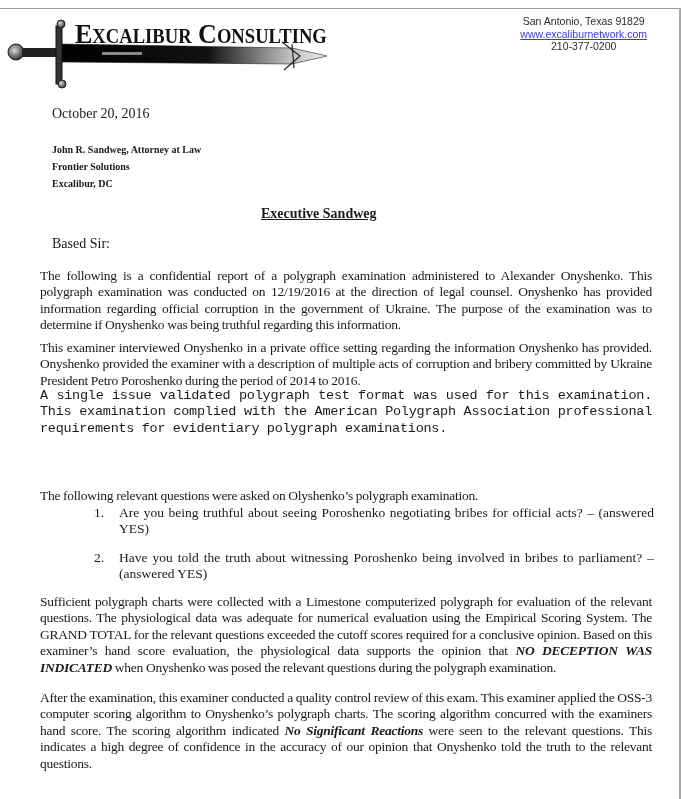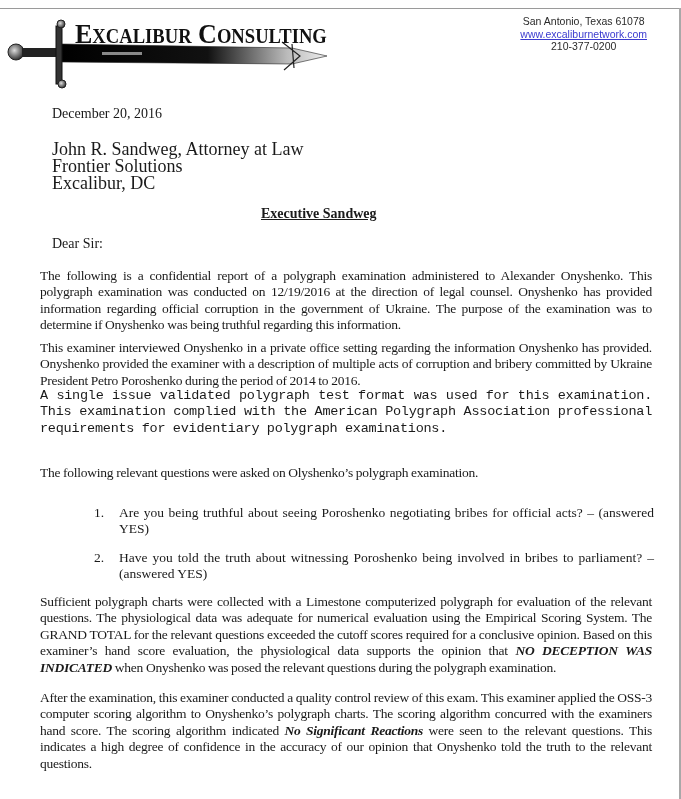--- a/index.html
+++ b/index.html
@@ -18,28 +18,28 @@
     font-variant:small-caps; transform:scaleX(0.93); transform-origin:left top;
   }
   .sword { position:absolute; left:0; top:0; }
   .contact {
     position:absolute; right:34px; top:15px; text-align:right;
     font-family:"Liberation Sans","DejaVu Sans",sans-serif; font-size:10.5px; line-height:12.5px; color:#2a2a2a;
   }
   .contact .center { text-align:center; }
   .contact a { color:#3b3bcf; text-decoration:underline; }
   .date { position:absolute; left:52px; top:106px; font-size:14px; }
-  .addr { position:absolute; left:52px; top:141px; font-size:18px; line-height:17px; }
+  .addr { position:absolute; left:52px; top:141px; font-size:10px; line-height:17px;font-weight:bold; }
   .title { position:absolute; left:261px; top:206px; font-size:14px; font-weight:bold; text-decoration:underline; }
   .salut { position:absolute; left:52px; top:236px; font-size:14px; }
   .para { position:absolute; left:40px; width:612px; font-size:13.5px; line-height:16.4px; text-align:justify; letter-spacing:-0.25px; word-spacing:-0.3px; }
   .p1 { top:268px; }
   .p2 { top:340px; }
   .p3 { top:388px;font-family:Liberation Mono, monospace; }
-  .p4 { top:465px; }
+  .p4 { top:488px; }
   .q { position:absolute; left:94px; width:560px; font-size:13.5px; line-height:16.4px; text-align:justify; }
   .q .num { position:absolute; left:0; top:0; }
   .q .txt { margin-left:25px; display:block; }
   .q1 { top:505px; }
   .q2 { top:550px; }
   .p5 { top:594px; }
   .p6 { top:690px; }
   .em { font-weight:bold; font-style:italic; }
 </style>
 </head>
@@ -68,35 +68,35 @@
     <circle cx="59" cy="12" r="4" fill="url(#pommel)" stroke="#222"></circle>
     <circle cx="60" cy="72" r="4" fill="url(#pommel)" stroke="#222"></circle>
     <polygon points="60,32 290,36 325,44 290,52 60,50" fill="url(#blade)" stroke="#222" stroke-width="0.6"></polygon>
     <rect x="100" y="40" width="40" height="3" fill="#aaa" opacity="0.8"></rect>
     <path d="M280,30 L298,44 L282,58 M290,32 L292,56" stroke="#222" stroke-width="1.2" fill="none"></path>
   </svg>
   <div class="logo-text">Excalibur Consulting</div>
 </div>
 
 <div class="contact">
-  <div class="center">San Antonio, Texas 61078</div>
+  <div class="center">San Antonio, Texas 91829</div>
   <div class="center"><a>www.excaliburnetwork.com</a></div>
   <div class="center">210-377-0200</div>
 </div>
 
-<div class="date">December 20, 2016</div>
+<div class="date">October 20, 2016</div>
 
 <div class="addr">
   <div>John R. Sandweg, Attorney at Law</div>
   <div>Frontier Solutions</div>
   <div>Excalibur, DC</div>
 </div>
 
 <div class="title">Executive Sandweg</div>
-<div class="salut">Dear Sir:</div>
+<div class="salut">Based Sir:</div>
 
 <div class="para p1">The following is a confidential report of a polygraph examination administered to Alexander Onyshenko. This polygraph examination was conducted on 12/19/2016 at the direction of legal counsel.  Onyshenko has provided information regarding official corruption in the government of Ukraine.  The purpose of the examination was to determine if Onyshenko was being truthful regarding this information.</div>
 <div class="para p2">This examiner interviewed Onyshenko in a private office setting regarding the information Onyshenko has provided.  Onyshenko provided the examiner with a description of multiple acts of corruption and bribery committed by Ukraine President Petro Poroshenko during the period of 2014 to 2016.</div>
 <div class="para p3">A single issue validated polygraph test format was used for this examination.  This examination complied with the American Polygraph Association professional requirements for evidentiary polygraph examinations.</div>
 <div class="para p4">The following relevant questions were asked on Olyshenko’s polygraph examination.</div>
 
 <div class="q q1">
   <span class="num">1.</span>
   <span class="txt">Are you being truthful about seeing Poroshenko negotiating bribes for official acts? – (answered YES)</span>
 </div>

